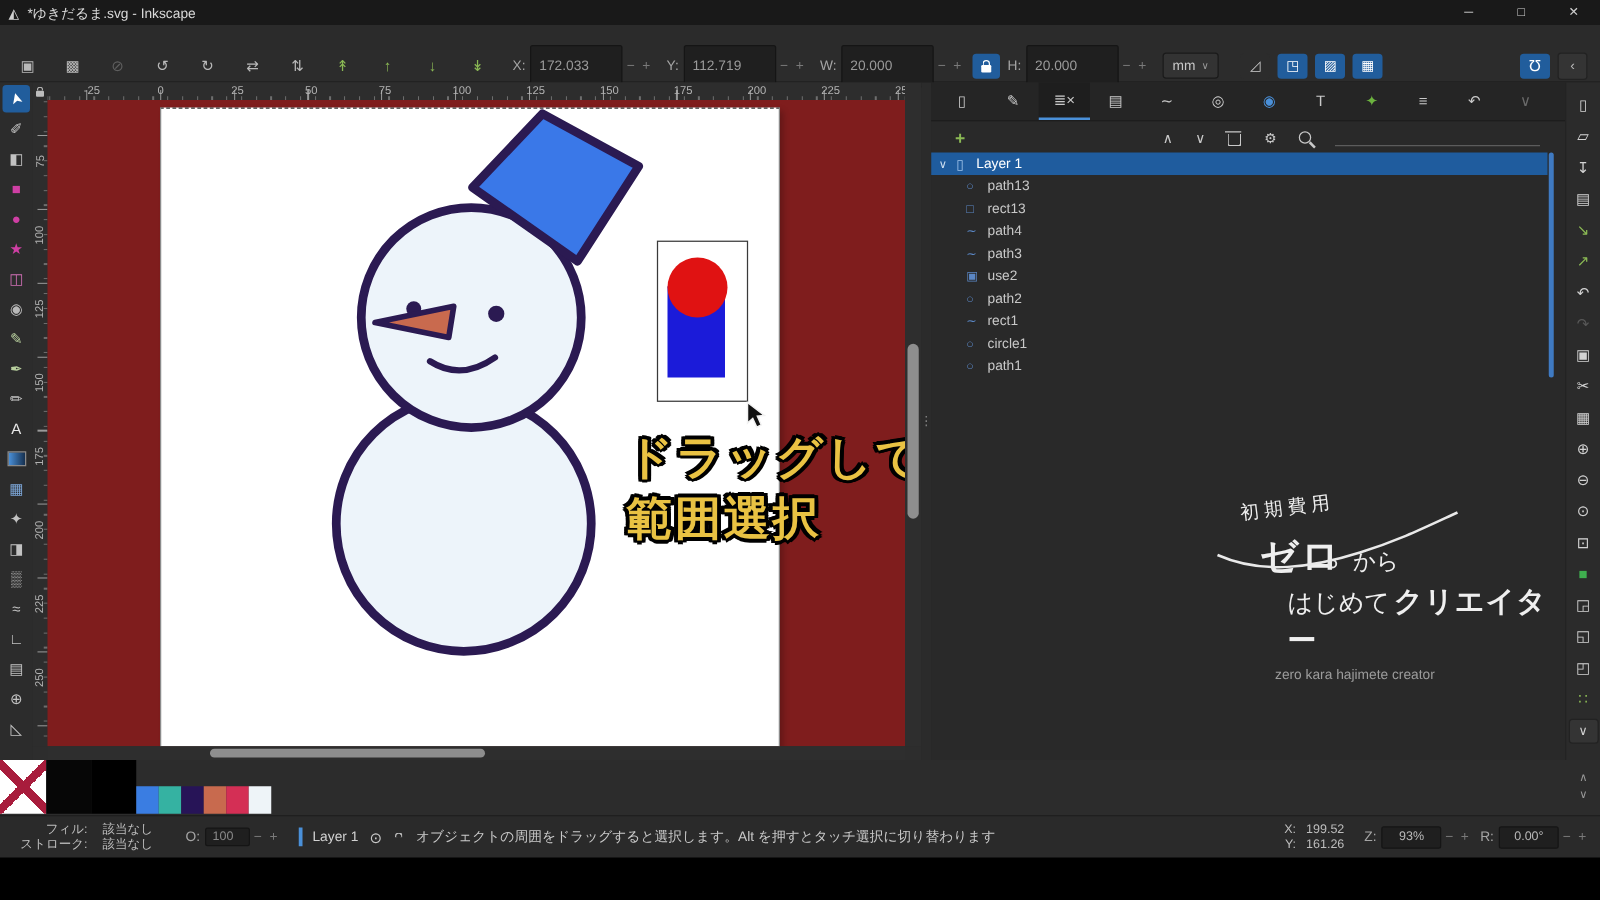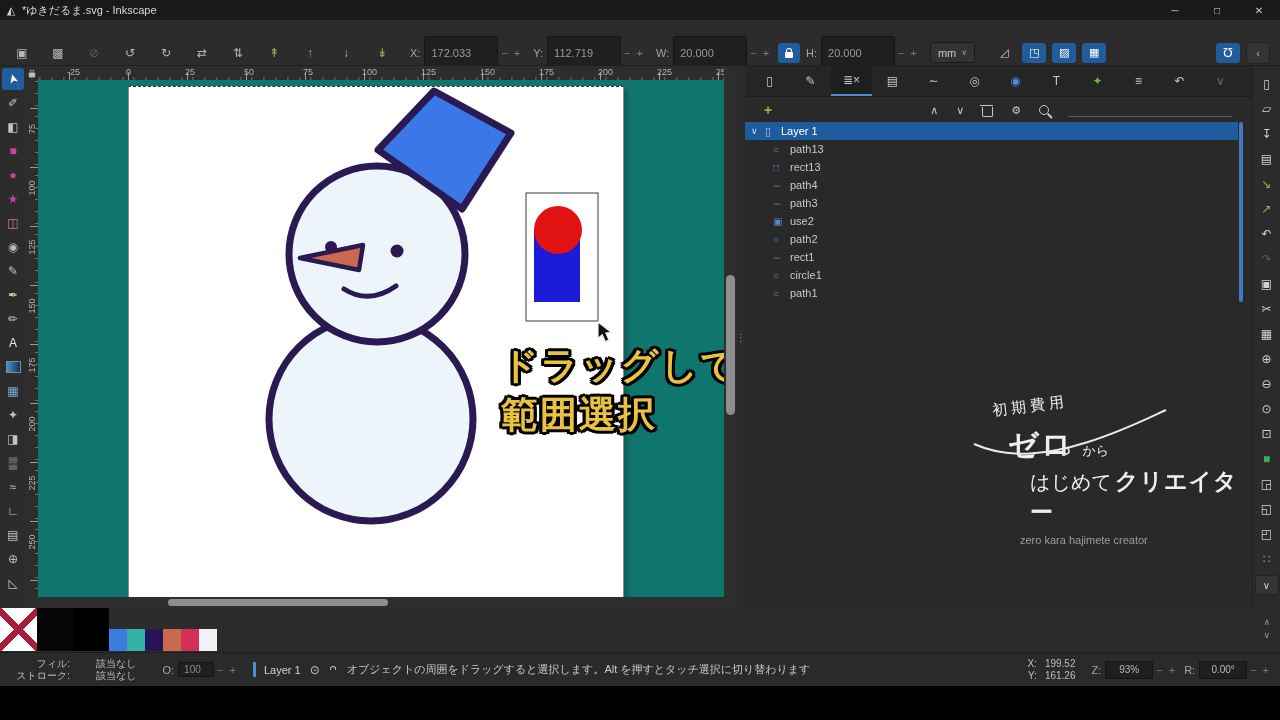--- a/index.html
+++ b/index.html
@@ -61,21 +61,21 @@
                            repeating-linear-gradient(to right,#6e6e6e 0 1px,transparent 1px 11.8px);
           background-size:100% 8px,100% 3px;background-position:31px 100%,1.4px 100%;background-repeat:repeat-x}
   .hr-cell{width:59px;min-width:59px;font-size:9px;color:#b2b2b2;padding-top:1px}
   .vruler{position:absolute;left:0;top:14px;width:12px;bottom:11px;background:#2d2d2d;overflow:hidden;
           display:flex;flex-direction:column;padding-top:40px;box-sizing:border-box;
           background-image:repeating-linear-gradient(to bottom,#9a9a9a 0 1px,transparent 1px 59px),
                            repeating-linear-gradient(to bottom,#6e6e6e 0 1px,transparent 1px 11.8px);
           background-size:8px 100%,3px 100%;background-position:100% 28px,100% 1px;background-repeat:repeat-y}
   .vr-cell{height:59px;min-height:59px;display:flex;align-items:flex-start;justify-content:center}
   .vr-text{font-size:9px;color:#b2b2b2;transform:rotate(-90deg) translateX(-4px)}
-  .viewport{position:absolute;left:12px;top:14px;right:13px;bottom:11px;background:#0f766e;overflow:hidden}
+  .viewport{position:absolute;left:12px;top:14px;right:13px;bottom:11px;background:#7f1d1d;overflow:hidden}
   .page{position:absolute;left:90px;top:6px;width:494px;height:517px;background:#fff;
         border:1px solid #8a8a8a;border-top:1px dashed #333;box-shadow:3px 3px 5px rgba(0,0,0,.22);box-sizing:content-box}
   .overlay-caption{position:absolute;left:463px;top:262px;width:260px;color:#e9c243;font-weight:900;
         font-size:37px;line-height:1.32;letter-spacing:2px;white-space:nowrap;
         text-shadow:-3px 0 #000,3px 0 #000,0 -3px #000,0 3px #000,-2px -2px #000,2px -2px #000,-2px 2px #000,2px 2px #000,
                     -3px 2px #000,3px 2px #000,-3px -2px #000,3px -2px #000}
   .vscroll{position:absolute;right:0;top:14px;width:13px;bottom:11px;background:#2e2e2e}
   .vscroll .thumb{position:absolute;left:2px;top:195px;width:9px;height:140px;background:#8e8e8e;border-radius:5px}
   .hscroll{position:absolute;left:12px;right:13px;bottom:0;height:11px;background:#2e2e2e}
   .hscroll .thumb{position:absolute;top:2px;left:130px;width:220px;height:7px;background:#8e8e8e;border-radius:4px}
@@ -103,21 +103,21 @@
   .obj-row{padding-left:28px}
   .obj-icon{width:17px;color:#5b87c5;font-size:10px}
   .dock-vscroll{position:absolute;right:9px;top:56px;width:4px;height:180px;background:#3f7ac2;border-radius:2px}
 
   
   .watermark{position:absolute;left:225px;top:330px;width:285px;color:#efefef}
   .wm-tag{font-size:15px;letter-spacing:4px;transform:rotate(-7deg);margin-left:22px;width:90px}
   .wm-swoosh{position:absolute;left:0;top:8px}
   .wm-line2{margin-left:38px;margin-top:10px}
   .wm-zero{font-size:30px;font-weight:bold;letter-spacing:2px}
-  .wm-kara{font-size:13px;margin-left:6px}
+  .wm-kara{font-size:18px;margin-left:6px}
   .wm-line3{margin-left:60px;margin-top:0}
   .wm-hajimete{font-size:20px}
   .wm-creator{font-size:23px;font-weight:bold;letter-spacing:1px}
   .wm-romaji{margin-left:50px;margin-top:6px;font-size:11px;color:#9c9c9c}
 
   
   .commands{position:absolute;left:1252px;top:66px;width:28px;height:542px;background:#2b2b2b;
             border-left:1px solid #232323;display:flex;flex-direction:column;align-items:center;padding-top:5px;box-sizing:border-box}
   .cmd{height:25px;min-height:25px;width:22px;display:flex;align-items:center;justify-content:center;
        font-size:12px;color:#d2d2d2}
@@ -130,21 +130,21 @@
   .swatch{width:18px;height:22px}
   .swatch.tall{width:36px;height:43px}
   .swatch.none{width:37px;height:43px;background:
      linear-gradient(45deg,transparent 44%,#a81c3c 44%,#a81c3c 56%,transparent 56%),
      linear-gradient(-45deg,transparent 44%,#a81c3c 44%,#a81c3c 56%,transparent 56%),#fff}
   .palette-arrows{margin-left:auto;display:flex;flex-direction:column;justify-content:center;height:44px;padding-right:10px;color:#9a9a9a;font-size:9px;line-height:13px;text-align:center}
 
   
   .statusbar{position:absolute;left:0;top:652px;width:1280px;height:34px;background:#2a2a2a;border-top:1px solid #1f1f1f;
              display:flex;align-items:center;padding:0 8px;box-sizing:border-box}
-  .fs-block{display:grid;grid-template-columns:62px auto;column-gap:26px;font-size:10px;line-height:12px;color:#bdbdbd}
+  .fs-block{display:grid;grid-template-columns:62px auto;column-gap:12px;font-size:10px;line-height:12px;color:#bdbdbd}
   .fs-block .lbl{text-align:right}
   .op-group{display:flex;align-items:center;margin-left:26px}
   .op-box{width:36px;height:15px;background:#1f1f1f;border:1px solid #151515;border-radius:2px;color:#8a8a8a;
           display:flex;align-items:center;padding-left:5px;box-sizing:border-box;font-size:10px}
   .blue-bar{width:3px;height:15px;background:#4a90d9;margin:0 8px 0 14px}
   .layer-chip{display:flex;align-items:center;gap:9px;color:#d2d2d2}
   .status-msg{flex:1;margin-left:18px;color:#c9c9c9;font-size:11px;white-space:nowrap;overflow:hidden}
   .coords{display:grid;grid-template-columns:auto auto;column-gap:8px;font-size:10px;line-height:12px;color:#bdbdbd;
           text-align:right;margin-right:10px}
   .zr-group{display:flex;align-items:center;margin-left:6px}

